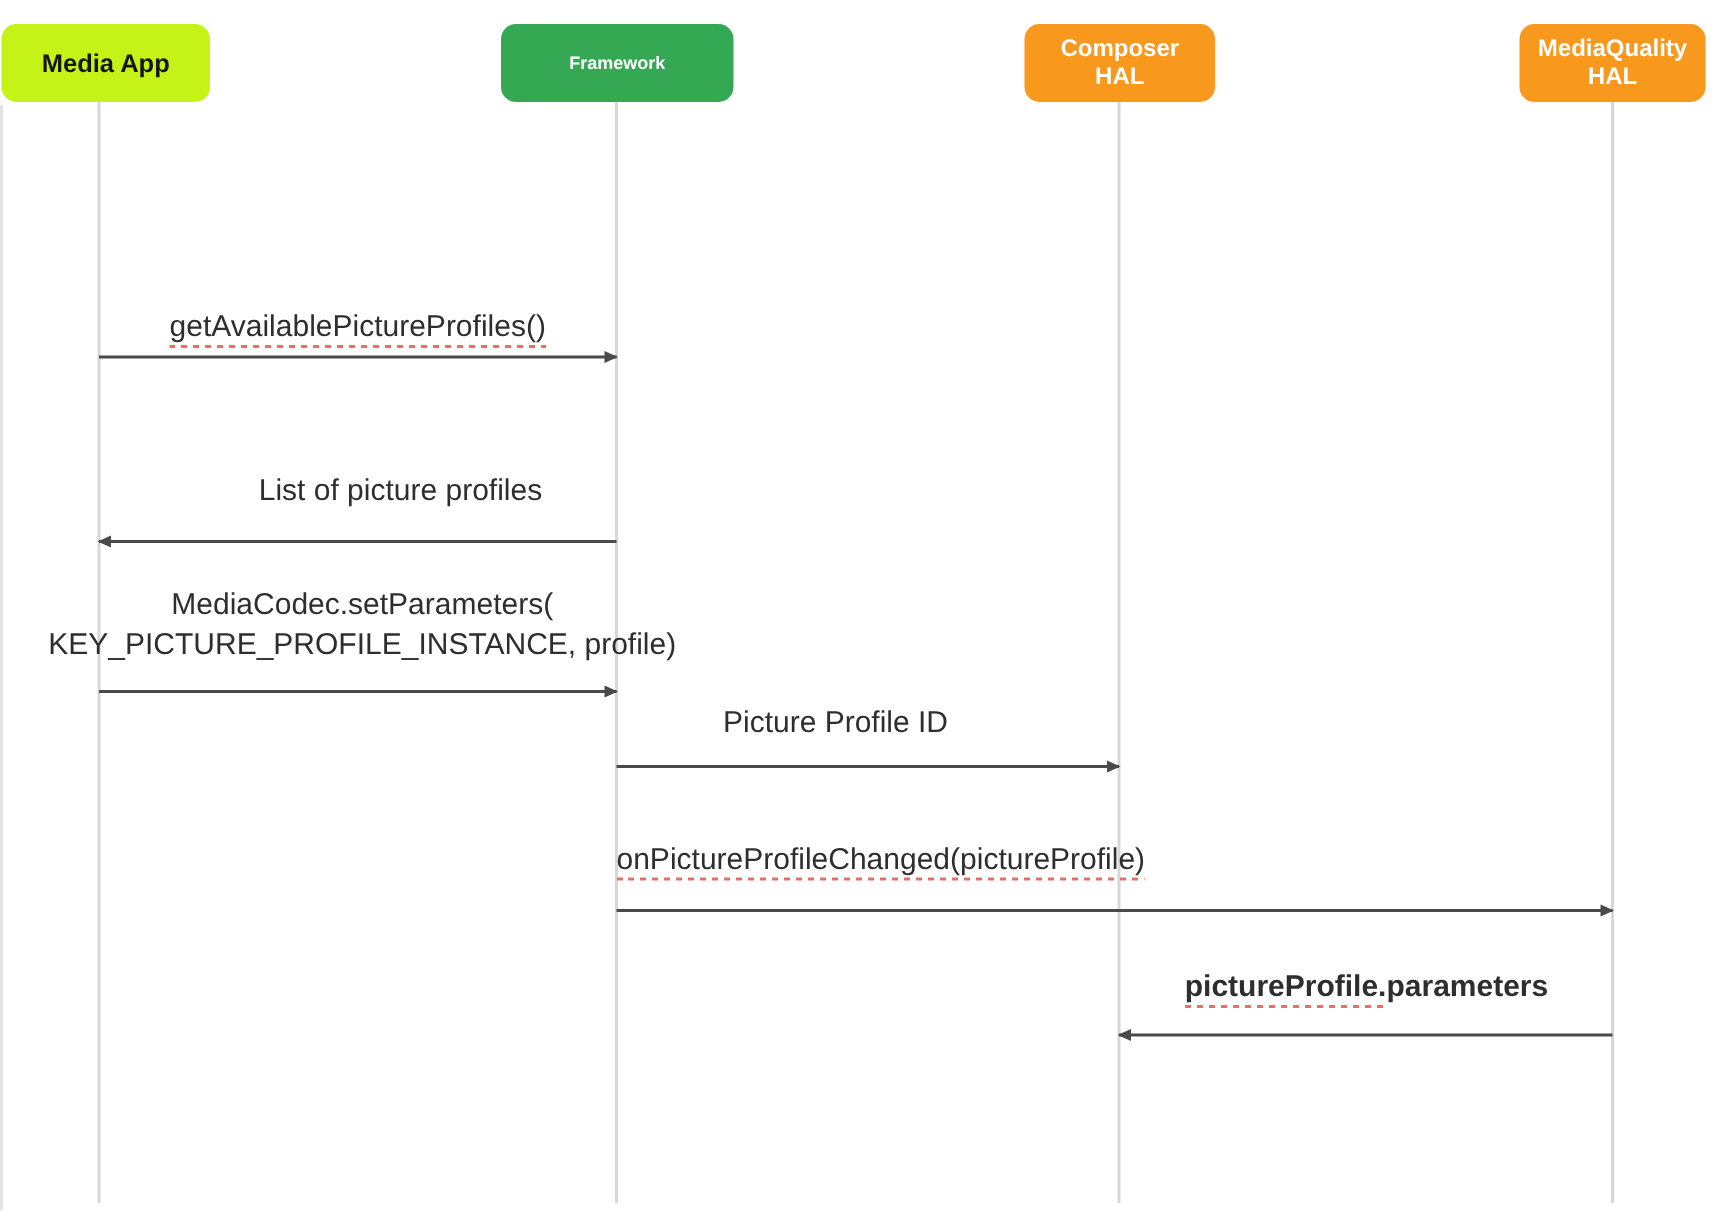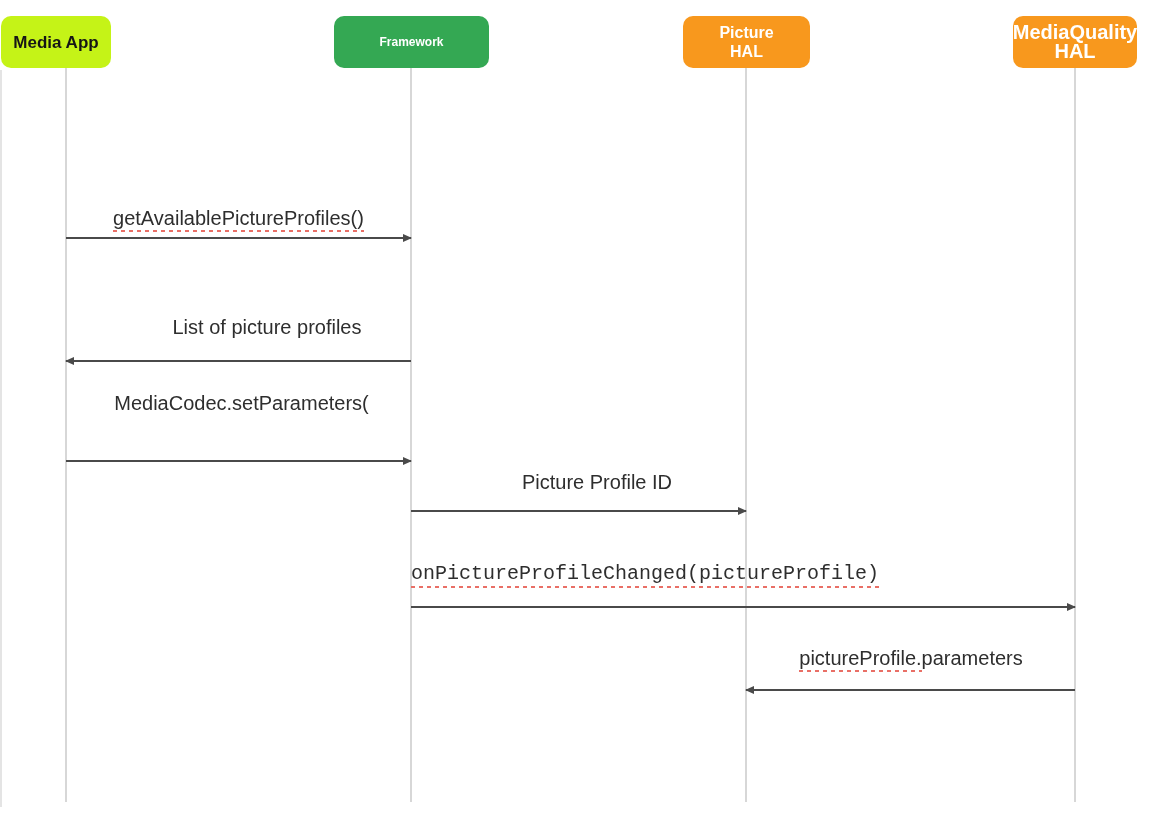--- a/index.html
+++ b/index.html
@@ -34,24 +34,24 @@
     border-radius: 10px;
     display: flex;
     flex-direction: column;
     align-items: center;
     justify-content: center;
     font-weight: bold;
     text-align: center;
     box-sizing: border-box;
     line-height: 19px;
   }
-  .actor-media-app    { left: 1px;    width: 110px; background: #C5F317; color: #161616; font-size: 17px; }
+  .actor-media-app    { left: 1px;    width: 139px; background: #C5F317; color: #161616; font-size: 17px; }
   .actor-framework    { left: 334px;  width: 155px; background: #34A853; color: #FFFFFF; font-size: 12px; }
   .actor-composer     { left: 683px;  width: 127px; background: #F8981D; color: #FFFFFF; font-size: 16px; }
-  .actor-mediaquality { left: 1013px; width: 124px; background: #F8981D; color: #FFFFFF; font-size: 20px; }
+  .actor-mediaquality { left: 1013px; width: 124px; background: #F8981D; color: #FFFFFF; font-size: 16px; }
   .actor-line { display: block; }
 
   
   .lifeline {
     position: absolute;
     top: 68px;
     height: 734px;
     width: 2px;
     background: #D7D7D7;
   }
@@ -64,23 +64,23 @@
   .msg-label {
     position: absolute;
     text-align: center;
     font-size: 20px;
     color: #2E2E2E;
     line-height: 21px;
   }
   .msg-label-1 { left: 66px;  top: 208px; width: 345px; }
   .msg-label-2 { left: 66px;  top: 317px; width: 402px; }
   .msg-label-3 { left: 31px;  top: 390px; width: 421px; line-height: 27px; }
-  .msg-label-4 { left: 411px; top: 472px; width: 292px; padding-left: 40px; }
-  .msg-label-5 { left: 411px; top: 563px; width: 336px; font-family: Liberation Mono, monospace; }
-  .msg-label-6 { left: 746px; top: 648px; width: 330px; }
+  .msg-label-4 { left: 411px; top: 472px; width: 292px; }
+  .msg-label-5 { left: 411px; top: 563px; width: 336px; }
+  .msg-label-6 { left: 746px; top: 648px; width: 330px; font-weight: bold; }
 
   
   .spellcheck {
     padding-bottom: 3px;
     background-image: repeating-linear-gradient(90deg, #E96F66 0 4px, rgba(255,255,255,0) 4px 8px);
     background-size: 100% 2px;
     background-position: left bottom;
     background-repeat: no-repeat;
   }
 
@@ -116,21 +116,21 @@
 
   <div class="page-edge"></div>
 
   <div class="actor actor-media-app">
     <span class="actor-line">Media App</span>
   </div>
   <div class="actor actor-framework">
     <span class="actor-line">Framework</span>
   </div>
   <div class="actor actor-composer">
-    <span class="actor-line">Picture</span>
+    <span class="actor-line">Composer</span>
     <span class="actor-line">HAL</span>
   </div>
   <div class="actor actor-mediaquality">
     <span class="actor-line">MediaQuality</span>
     <span class="actor-line">HAL</span>
   </div>
 
   <div class="lifeline lifeline-media-app"></div>
   <div class="lifeline lifeline-framework"></div>
   <div class="lifeline lifeline-composer"></div>
@@ -145,20 +145,21 @@
 
   <div class="msg-label msg-label-2">
     <span>List of picture profiles</span>
   </div>
   <div class="arrow arrow-2">
     <span class="head-left"></span>
   </div>
 
   <div class="msg-label msg-label-3">
     <div>MediaCodec.setParameters(</div>
+    <div>KEY_PICTURE_PROFILE_INSTANCE, profile)</div>
   </div>
   <div class="arrow arrow-3">
     <span class="head-right"></span>
   </div>
 
   <div class="msg-label msg-label-4">
     <span>Picture Profile ID</span>
   </div>
   <div class="arrow arrow-4">
     <span class="head-right"></span>

